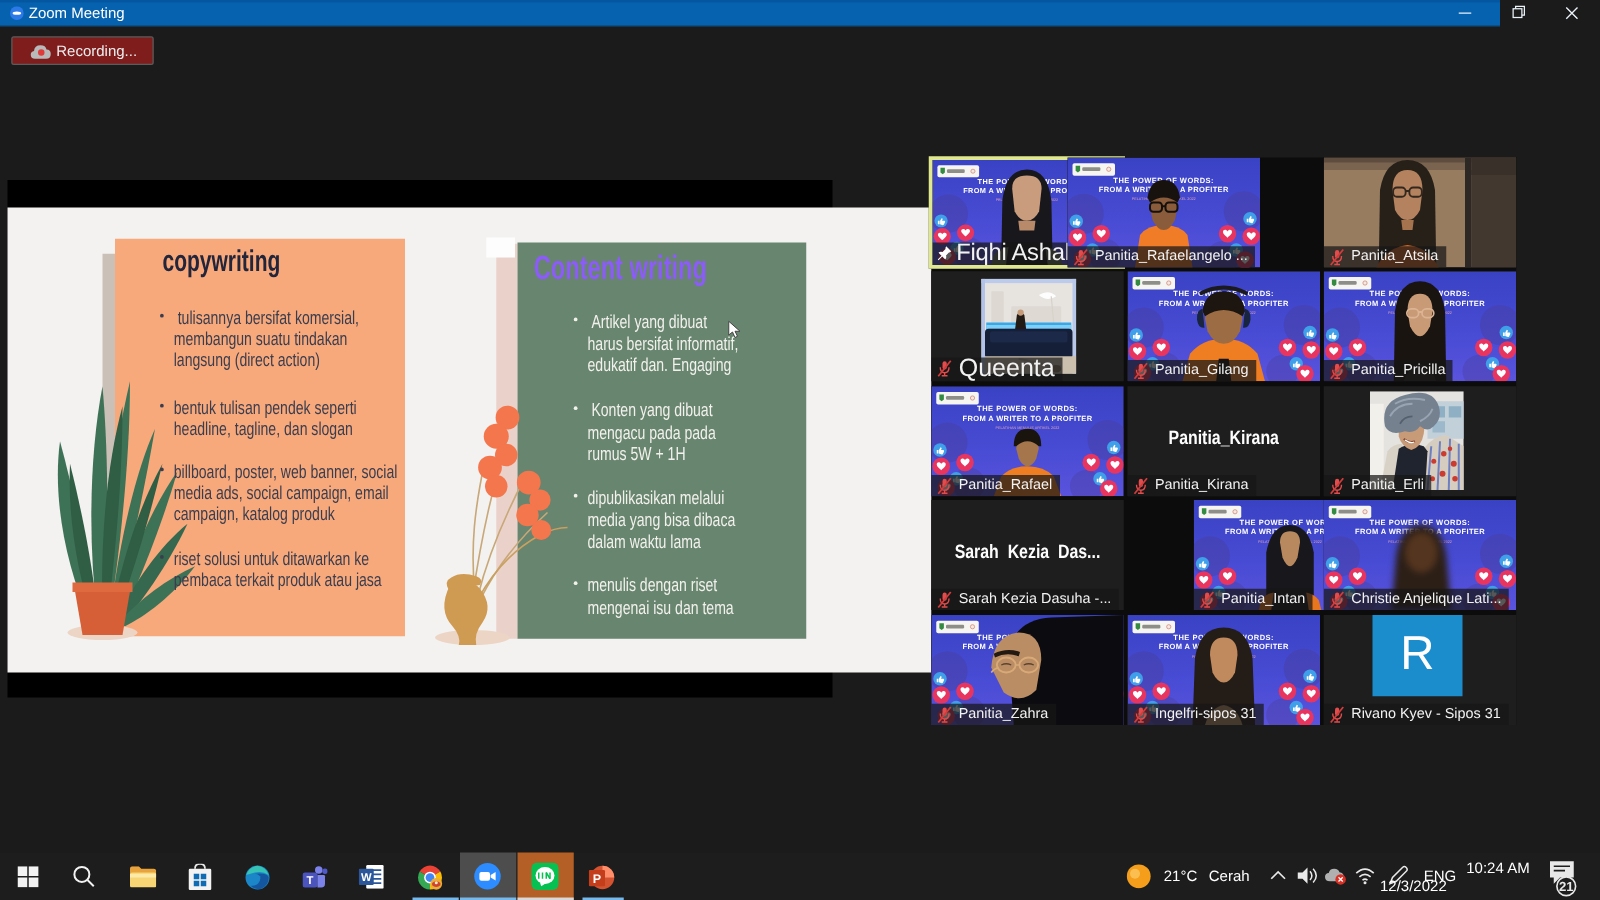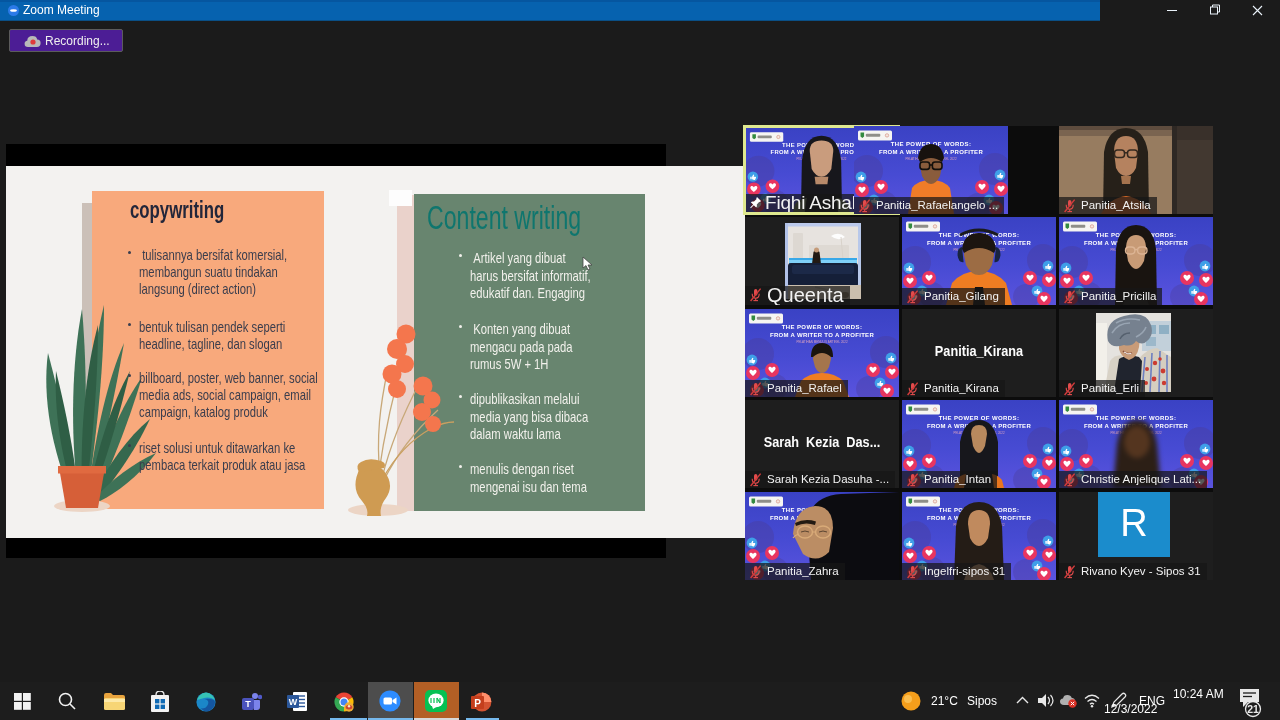--- a/index.html
+++ b/index.html
@@ -1,18 +1,18 @@
 <!DOCTYPE html>
 <html><head><meta charset="utf-8"><style>
 *{margin:0;padding:0;box-sizing:border-box}
 html,body{width:1280px;height:720px;overflow:hidden;background:#1b1b1b;font-family:"Liberation Sans",sans-serif}
 .abs{position:absolute}
-#titlebar{position:absolute;left:0;top:0;width:1100px;height:21px;background:#0662af;border-bottom:1px solid #0a4f86;box-shadow:inset 0 2px 0 #0556a0}
+#titlebar{position:absolute;left:0;top:0;width:1200px;height:21px;background:#0662af;border-bottom:1px solid #0a4f86;box-shadow:inset 0 2px 0 #0556a0}
 #titlebar .tt{position:absolute;left:23px;top:3px;color:#fff;font-size:12px}
-#rec{position:absolute;left:9px;top:29px;width:114px;height:23px;background:#4c1d95;border:1px solid #5c5c5c;border-radius:2px}
+#rec{position:absolute;left:9px;top:29px;width:114px;height:23px;background:#7f1d1d;border:1px solid #5c5c5c;border-radius:2px}
 #rec .rt{position:absolute;left:35px;top:4px;color:#eee;font-size:12px}
 #share{position:absolute;left:6px;top:144px;width:660px;height:414px;background:#000}
 #slide{position:absolute;left:0px;top:22px;width:796px;height:372px;background:#f3f2f0;overflow:hidden}
 .cond{transform:scaleX(0.75);transform-origin:0 0;width:134%}
 .slidebody{font-size:15px;line-height:17px;letter-spacing:0px}
 .li{position:absolute}
 .li .b{position:absolute;left:-11px;top:5px;width:3px;height:3px;border-radius:50%}
 #grid .tile{position:absolute;width:154px;height:88px;background:#1e1e1e;overflow:hidden}
 .nl{position:absolute;left:0;bottom:0;height:17px;background:rgba(22,22,22,.72);color:#f2f2f2;font-size:11.5px;line-height:17px;padding:0 6px 0 22px;white-space:nowrap}
 .nl svg{position:absolute;left:4px;top:2px}
@@ -164,21 +164,21 @@
 <div class="li" style="top:123px">
           <span class="b" style="background:#3a3d4d"></span>
           <div class="cond">billboard, poster, web banner, social<br>media ads, social campaign, email<br>campaign, katalog produk</div>
         </div>
 <div class="li" style="top:193px">
           <span class="b" style="background:#3a3d4d"></span>
           <div class="cond">riset solusi untuk ditawarkan ke<br>pembaca terkait produk atau jasa</div>
         </div>
 </div>
 
-<div class="abs" style="left:421px;top:33px;font-weight:normal;font-size:33px;color:#0f766e">
+<div class="abs" style="left:421px;top:33px;font-weight:bold;font-size:27px;color:#8b5cf6">
         <div style="transform:scaleX(.70);transform-origin:0 0;white-space:nowrap">Content writing</div>
       </div>
 <div class="abs slidebody" style="left:464px;top:83px;color:#f2f1ec;width:180px;line-height:17.5px">
 <div class="li" style="top:0">
           <span class="b" style="background:#f2f1ec"></span>
           <div class="cond">&nbsp;Artikel yang dibuat<br>harus bersifat informatif,<br>edukatif dan. Engaging</div>
         </div>
 <div class="li" style="top:71px">
           <span class="b" style="background:#f2f1ec"></span>
           <div class="cond">&nbsp;Konten yang dibuat<br>mengacu pada pada<br>rumus 5W + 1H</div>
@@ -380,21 +380,21 @@
         </svg>Panitia_Erli</div>
 </div>
 
 <div class="tile" style="left:745px;top:400px">
 <div class="bigname" style="top:33px">Sarah&nbsp; Kezia&nbsp; Das...</div>
 <div class="nl"><svg width="13" height="14">
           <use href="#micoff"></use>
         </svg>Sarah Kezia Dasuha -...</div>
 </div>
 
-<div class="tile" style="left:902px;top:400px">
+<div class="tile" style="left:955px;top:400px">
 <svg width="154" height="88" viewBox="0 0 154 88" preserveAspectRatio="none">
         <use href="#poster"></use>
 <g>
           <path d="M58 88 L58 42 Q62 20 77 20 Q92 20 96 42 L96 88 Z" fill="#17171c"></path>
 <path d="M69 34 Q69 25 77 25 Q85 25 85 34 L83 46 Q80 53 77 53 Q74 53 71 46 Z" fill="#b8895e"></path>
 <path d="M52 88 L54 80 Q58 75 64 74 L62 88 Z" fill="#e8761e"></path>
 <path d="M102 88 L100 80 Q96 75 90 74 L92 88 Z" fill="#e8761e"></path>
         </g>
 </svg>
 <div class="nl"><svg width="13" height="14">
@@ -558,21 +558,21 @@
       <path d="M11 0.6 a9.4 9.4 0 0 1 9.4 9.4 l-9.4 0 z" fill="#ff8f6b"></path>
       <rect x="0" y="4" width="13" height="13" rx="1" fill="#c43e1c"></rect>
       <text x="6.5" y="14.5" text-anchor="middle" font-size="10" font-weight="bold" fill="#fff" font-family="Liberation Sans">P</text>
     </svg>
 
 <svg class="abs" style="left:901px;top:9px" width="20" height="20">
       <circle cx="10" cy="10" r="9.5" fill="#f59e1b"></circle>
       <circle cx="7" cy="8" r="4" fill="#fdc55e" opacity=".8"></circle>
     </svg>
 <span class="tbtxt" style="left:931px;top:12px">21°C</span>
-<span class="tbtxt" style="left:967px;top:12px">Sipos</span>
+<span class="tbtxt" style="left:967px;top:12px">Cerah</span>
 <svg class="abs" style="left:1016px;top:14px" width="13" height="9">
       <path d="M1 7 l5.5 -5.5 L12 7" stroke="#e8e8e8" stroke-width="1.4" fill="none"></path>
     </svg>
 <svg class="abs" style="left:1038px;top:11px" width="17" height="15">
       <path d="M0 5 h4 l4 -4 v13 l-4 -4 h-4 z" fill="#e8e8e8"></path>
       <path d="M10 4 q3 3.5 0 7 M12.5 2 q5 5.5 0 11" stroke="#e8e8e8" stroke-width="1.2" fill="none"></path>
     </svg>
 <svg class="abs" style="left:1059px;top:12px" width="20" height="14">
       <path d="M5 11 q-4 0 -4 -3.4 q0 -3 3 -3.2 q0.6 -3.4 4.4 -3.4 q3.4 0 4.2 2.8 q3.4 0.4 3.4 3.6 q0 3.6 -3.6 3.6 z" fill="#b0b0b0"></path>
       <circle cx="13.5" cy="9.5" r="4.2" fill="#d93025"></circle>

